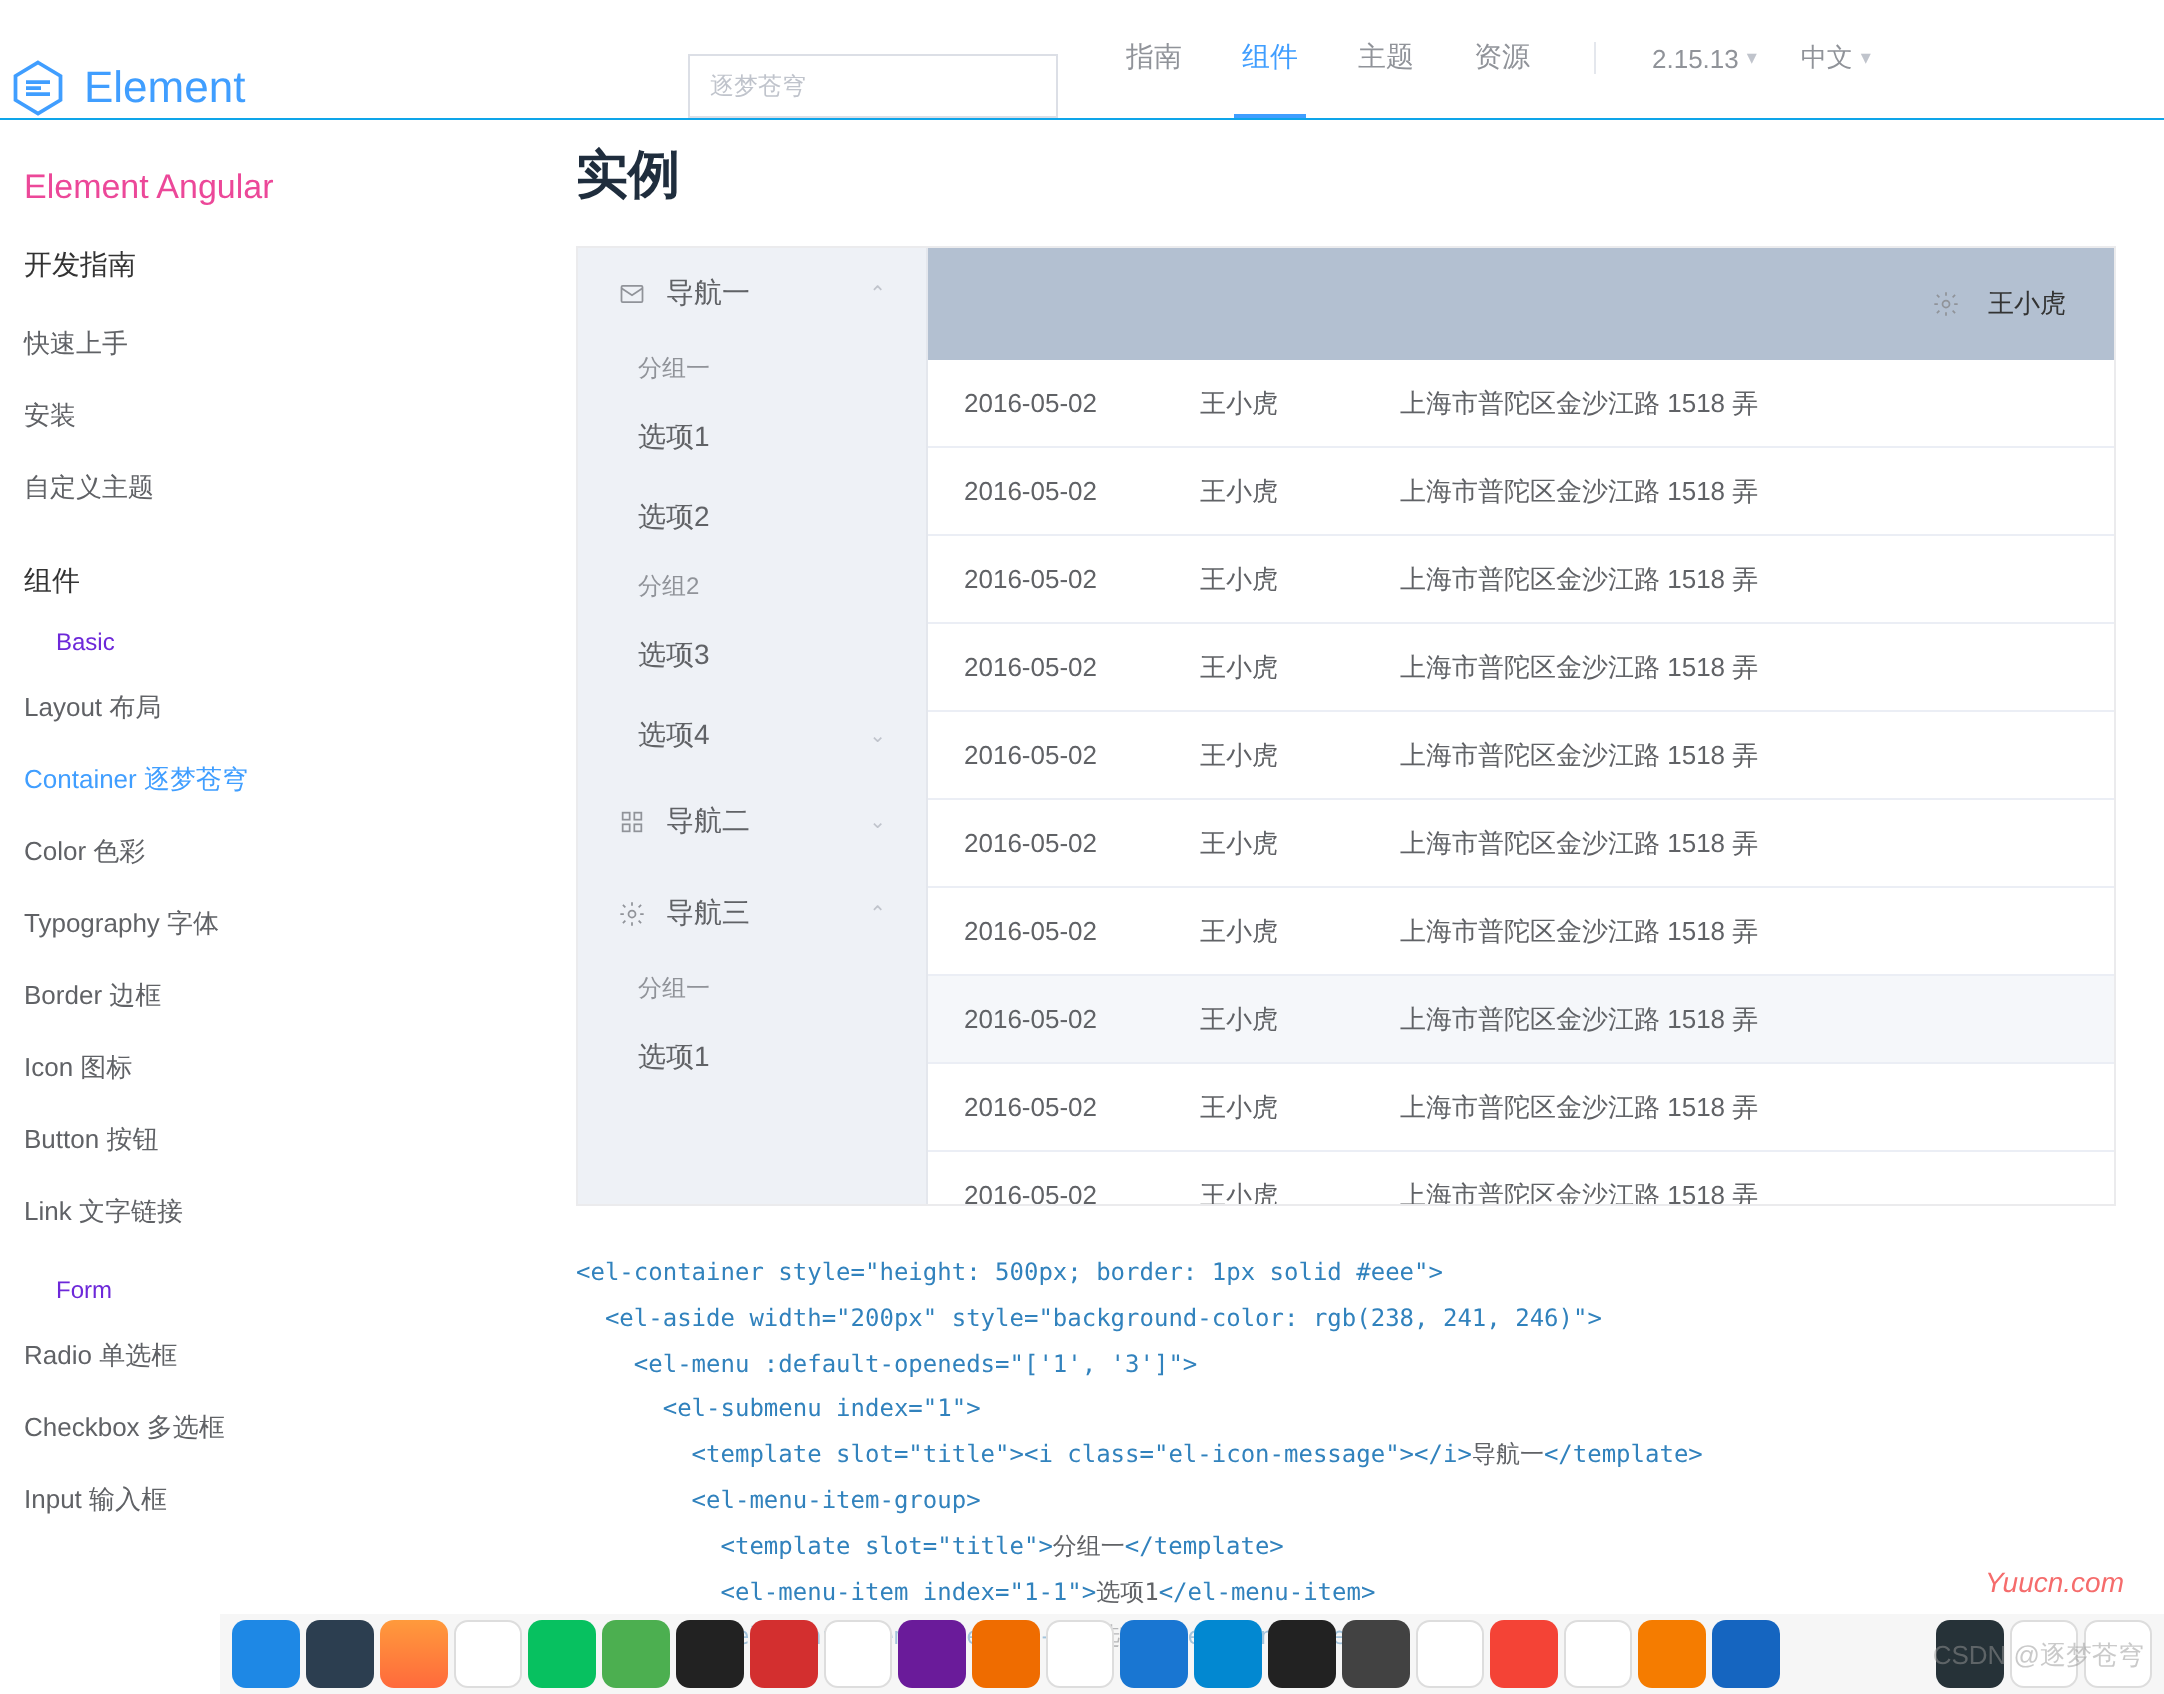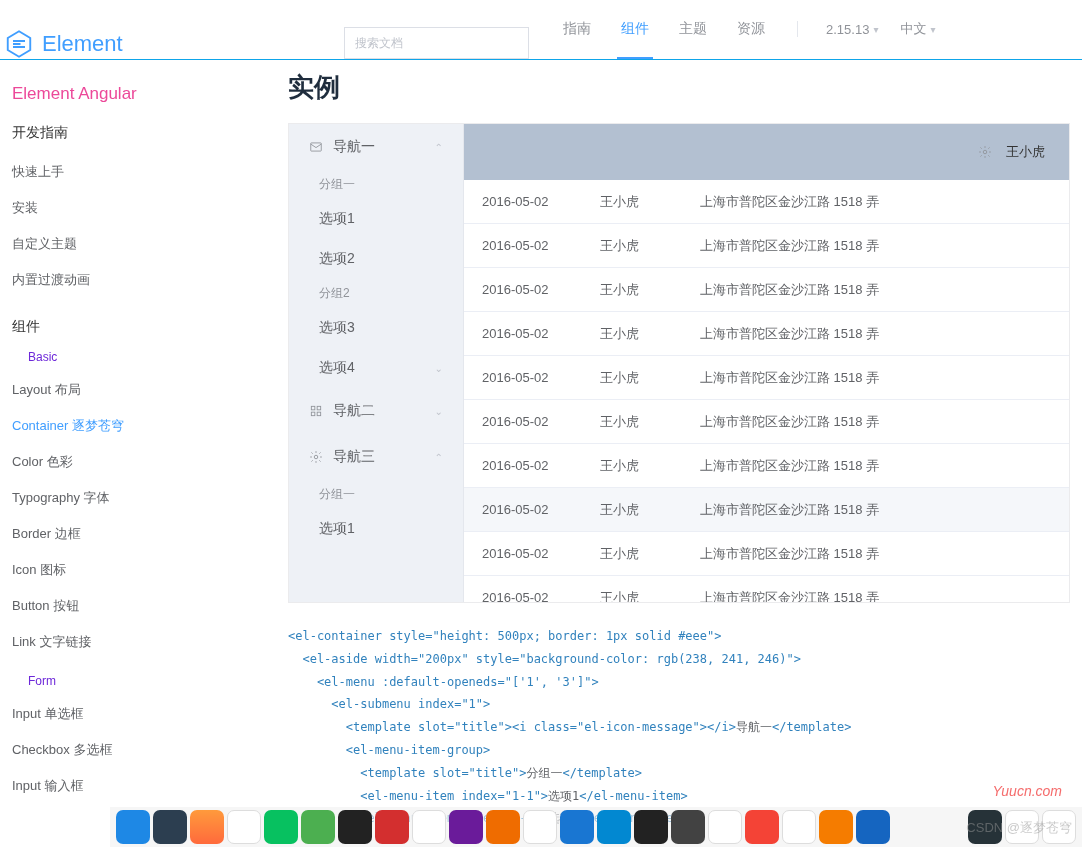--- a/index.html
+++ b/index.html
@@ -15,21 +15,21 @@
 .sep{width:1px;height:16px;background:#e4e7ed;margin:0 6px}
 .ver,.lang{color:#909399;font-size:13px;display:flex;align-items:center;gap:4px}
 .chev{font-size:10px;color:#c0c4cc}
 .main{display:flex;height:787px}
 .sidebar{width:260px;padding:18px 0 18px 12px;overflow-y:auto}
 .side-t{font-size:17px;color:#ec4899;margin:6px 0 16px}
 .side-h{font-size:14px;color:#333;margin:20px 0 12px}
 .side-a{display:block;color:#606266;font-size:13px;padding:9px 0;text-decoration:none}
 .side-a.act{color:#409eff}
 .side-g{font-size:12px;color:#6d28d9;margin:14px 16px 8px}
-.content{flex:1;padding:10px 12px 0 28px;overflow:hidden}
+.content{flex:1;padding:10px 24px 0 28px;overflow:hidden}
 .ex-title{font-size:26px;color:#1f2d3d;margin-bottom:18px}
 .demo{border:1px solid #ebebed;height:480px;position:relative;display:flex}
 .aside{width:175px;background:#eef1f6;overflow-y:auto;position:relative;border-right:1px solid #e4e7ed}
 .aside::-webkit-scrollbar{width:6px}
 .aside::-webkit-scrollbar-thumb{background:#c0c4cc}
 .menu-item{padding:0 20px;height:46px;display:flex;align-items:center;gap:10px;color:#606266;font-size:14px;justify-content:space-between;cursor:pointer}
 .menu-item .l{display:flex;align-items:center;gap:10px}
 .menu-grp{padding:6px 0 6px 30px;font-size:12px;color:#909399}
 .menu-sub{padding:0 20px 0 30px;height:40px;display:flex;align-items:center;justify-content:space-between;color:#606266;font-size:14px;cursor:pointer}
 .mainc{flex:1;display:flex;flex-direction:column}
@@ -53,21 +53,21 @@
 <body>
 
 <div class="topbar">
   <div class="logo">
     <svg viewBox="0 0 40 40">
         <path d="M20 3 L35 12 L35 28 L20 37 L5 28 L5 12 Z" fill="none" stroke="#409eff" stroke-width="2.5"></path>
         <path d="M12 16 L28 16 M12 20 L22 20 M12 24 L28 24" stroke="#409eff" stroke-width="2.5"></path>
       </svg>
     <span>Element</span>
   </div>
-  <div class="search">搜索文档</div>
+  <div class="search">逐梦苍穹</div>
   <div class="nav">
     <a>指南</a>
     <a class="active">组件</a>
     <a>主题</a>
     <a>资源</a>
     <span class="sep"></span>
     <span class="ver">
         <span>2.15.13</span>
         <span class="chev">▾</span>
       </span>
@@ -78,33 +78,32 @@
   </div>
 </div>
 
 <div class="main">
   <div class="sidebar">
     <div class="side-t">Element Angular</div>
     <div class="side-h">开发指南</div>
     <a class="side-a">快速上手</a>
     <a class="side-a">安装</a>
     <a class="side-a">自定义主题</a>
-    <a class="side-a">内置过渡动画</a>
     <div class="side-h">组件</div>
     <div class="side-g">Basic</div>
     <a class="side-a">Layout 布局</a>
     <a class="side-a act">Container 逐梦苍穹</a>
     <a class="side-a">Color 色彩</a>
     <a class="side-a">Typography 字体</a>
     <a class="side-a">Border 边框</a>
     <a class="side-a">Icon 图标</a>
     <a class="side-a">Button 按钮</a>
     <a class="side-a">Link 文字链接</a>
     <div class="side-g">Form</div>
-    <a class="side-a">Input 单选框</a>
+    <a class="side-a">Radio 单选框</a>
     <a class="side-a">Checkbox 多选框</a>
     <a class="side-a">Input 输入框</a>
   </div>
 
   <div class="content">
     <h2 class="ex-title">实例</h2>
 
     <div class="demo">
       <div class="aside">
         <div class="menu-item">

